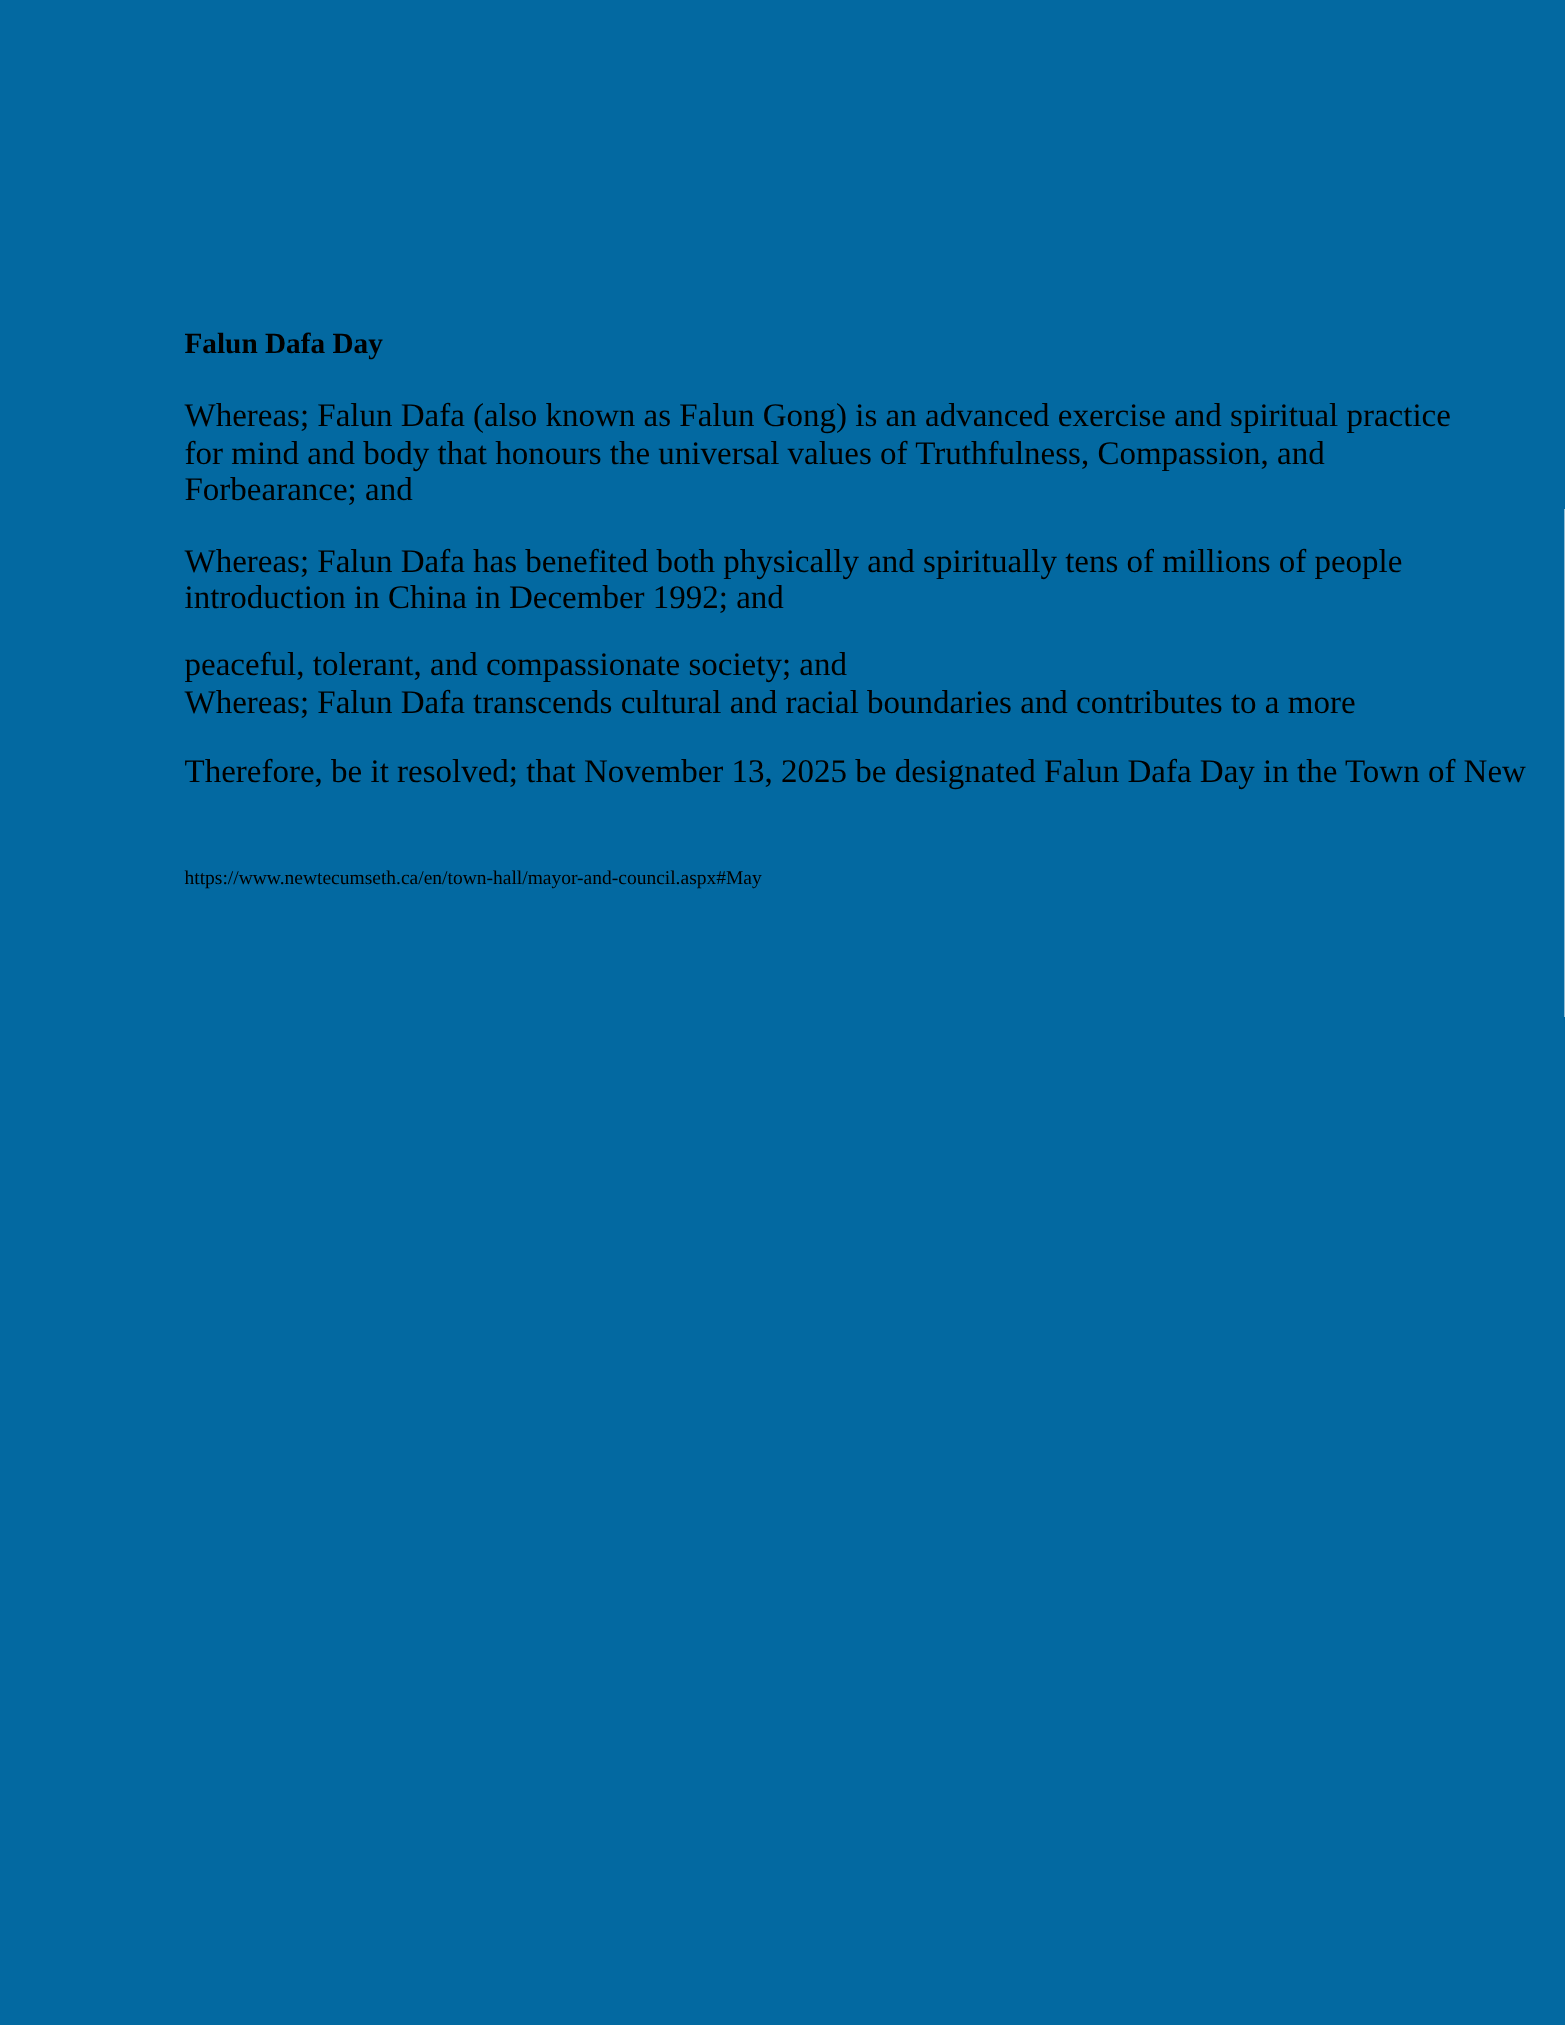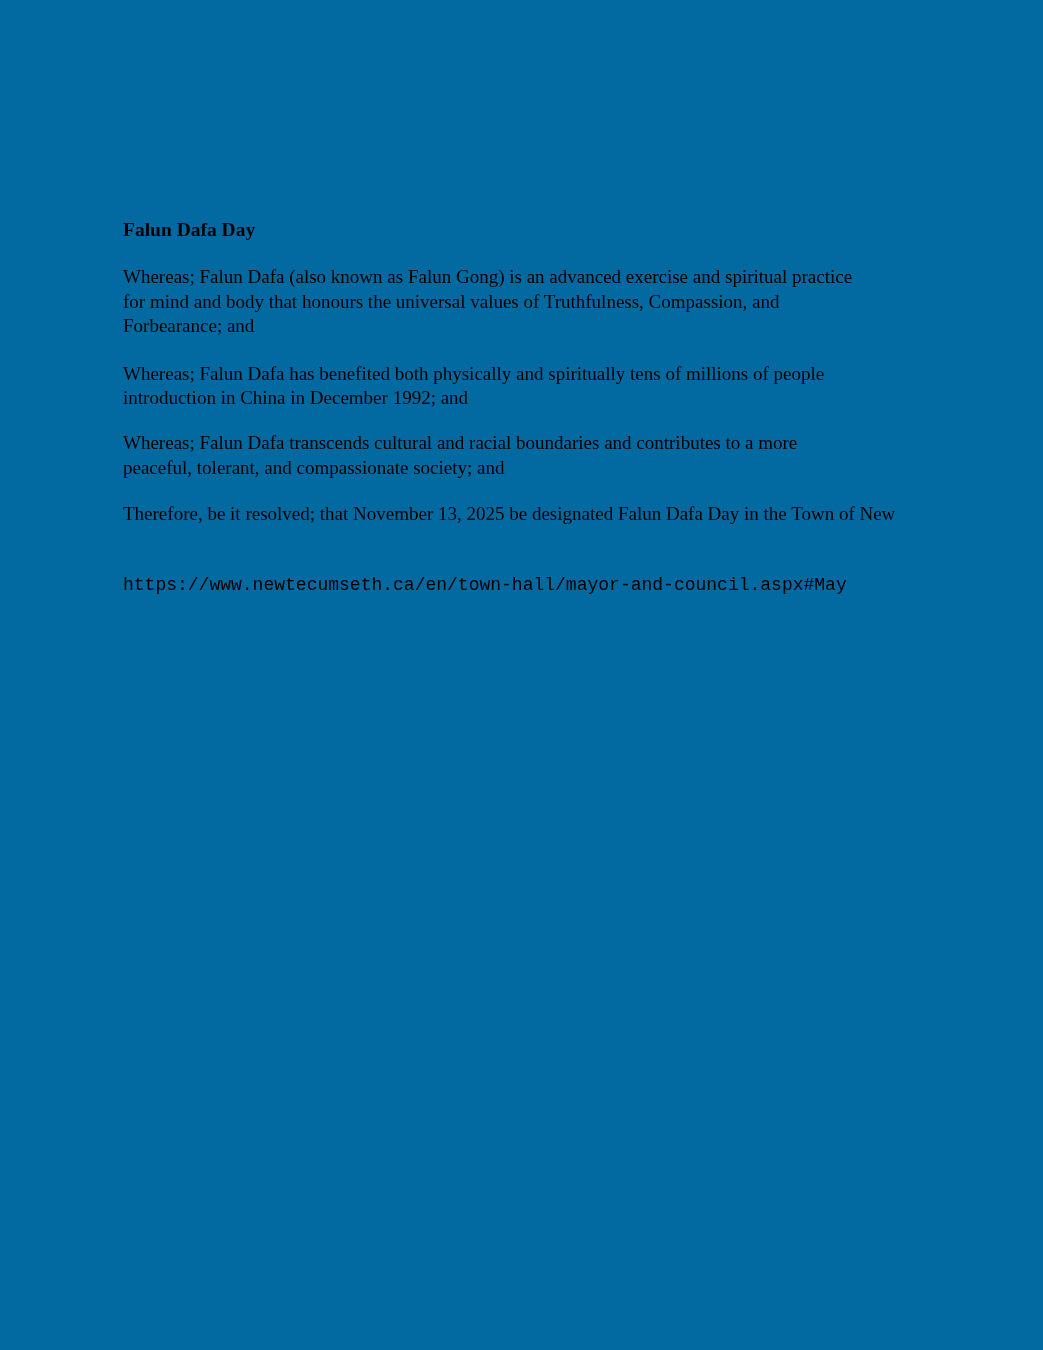--- a/index.html
+++ b/index.html
@@ -26,31 +26,31 @@
     font-size: 19.5px;
     font-weight: bold;
     line-height: 24.4px;
     margin: 0 0 23px 0;
     white-space: nowrap;
   }
   .para {
     margin: 0;
   }
   .para .line {
-    font-size: 19px;
+    font-size: 22px;
     line-height: 24.4px;
     white-space: nowrap;
   }
   .para-gap-1 { margin-bottom: 23px; }
   .para-gap-2 { margin-bottom: 21px; }
   .para-gap-3 { margin-bottom: 22px; }
   .para-gap-4 { margin-bottom: 46px; }
   .source-url {
-    font-family: Liberation Mono, monospace;
-    font-size: 18px;
+    font-family: Liberation Serif, serif;
+    font-size: 13px;
     line-height: 24px;
     white-space: nowrap;
     color: #000000;
   }
 </style>
 </head>
 <body>
 
 <div class="page">
   <div class="content">
@@ -62,22 +62,22 @@
       <div class="line">for mind and body that honours the universal values of Truthfulness, Compassion, and</div>
       <div class="line">Forbearance; and</div>
     </div>
 
     <div class="para para-gap-2">
       <div class="line">Whereas; Falun Dafa has benefited both physically and spiritually tens of millions of people</div>
       <div class="line">introduction in China in December 1992; and</div>
     </div>
 
     <div class="para para-gap-3">
+      <div class="line">peaceful, tolerant, and compassionate society; and</div>
       <div class="line">Whereas; Falun Dafa transcends cultural and racial boundaries and contributes to a more</div>
-      <div class="line">peaceful, tolerant, and compassionate society; and</div>
     </div>
 
     <div class="para para-gap-4">
       <div class="line">Therefore, be it resolved; that November 13, 2025 be designated Falun Dafa Day in the Town of New</div>
     </div>
 
     <div class="source-url">https://www.newtecumseth.ca/en/town-hall/mayor-and-council.aspx#May</div>
 
   </div>
 </div>

